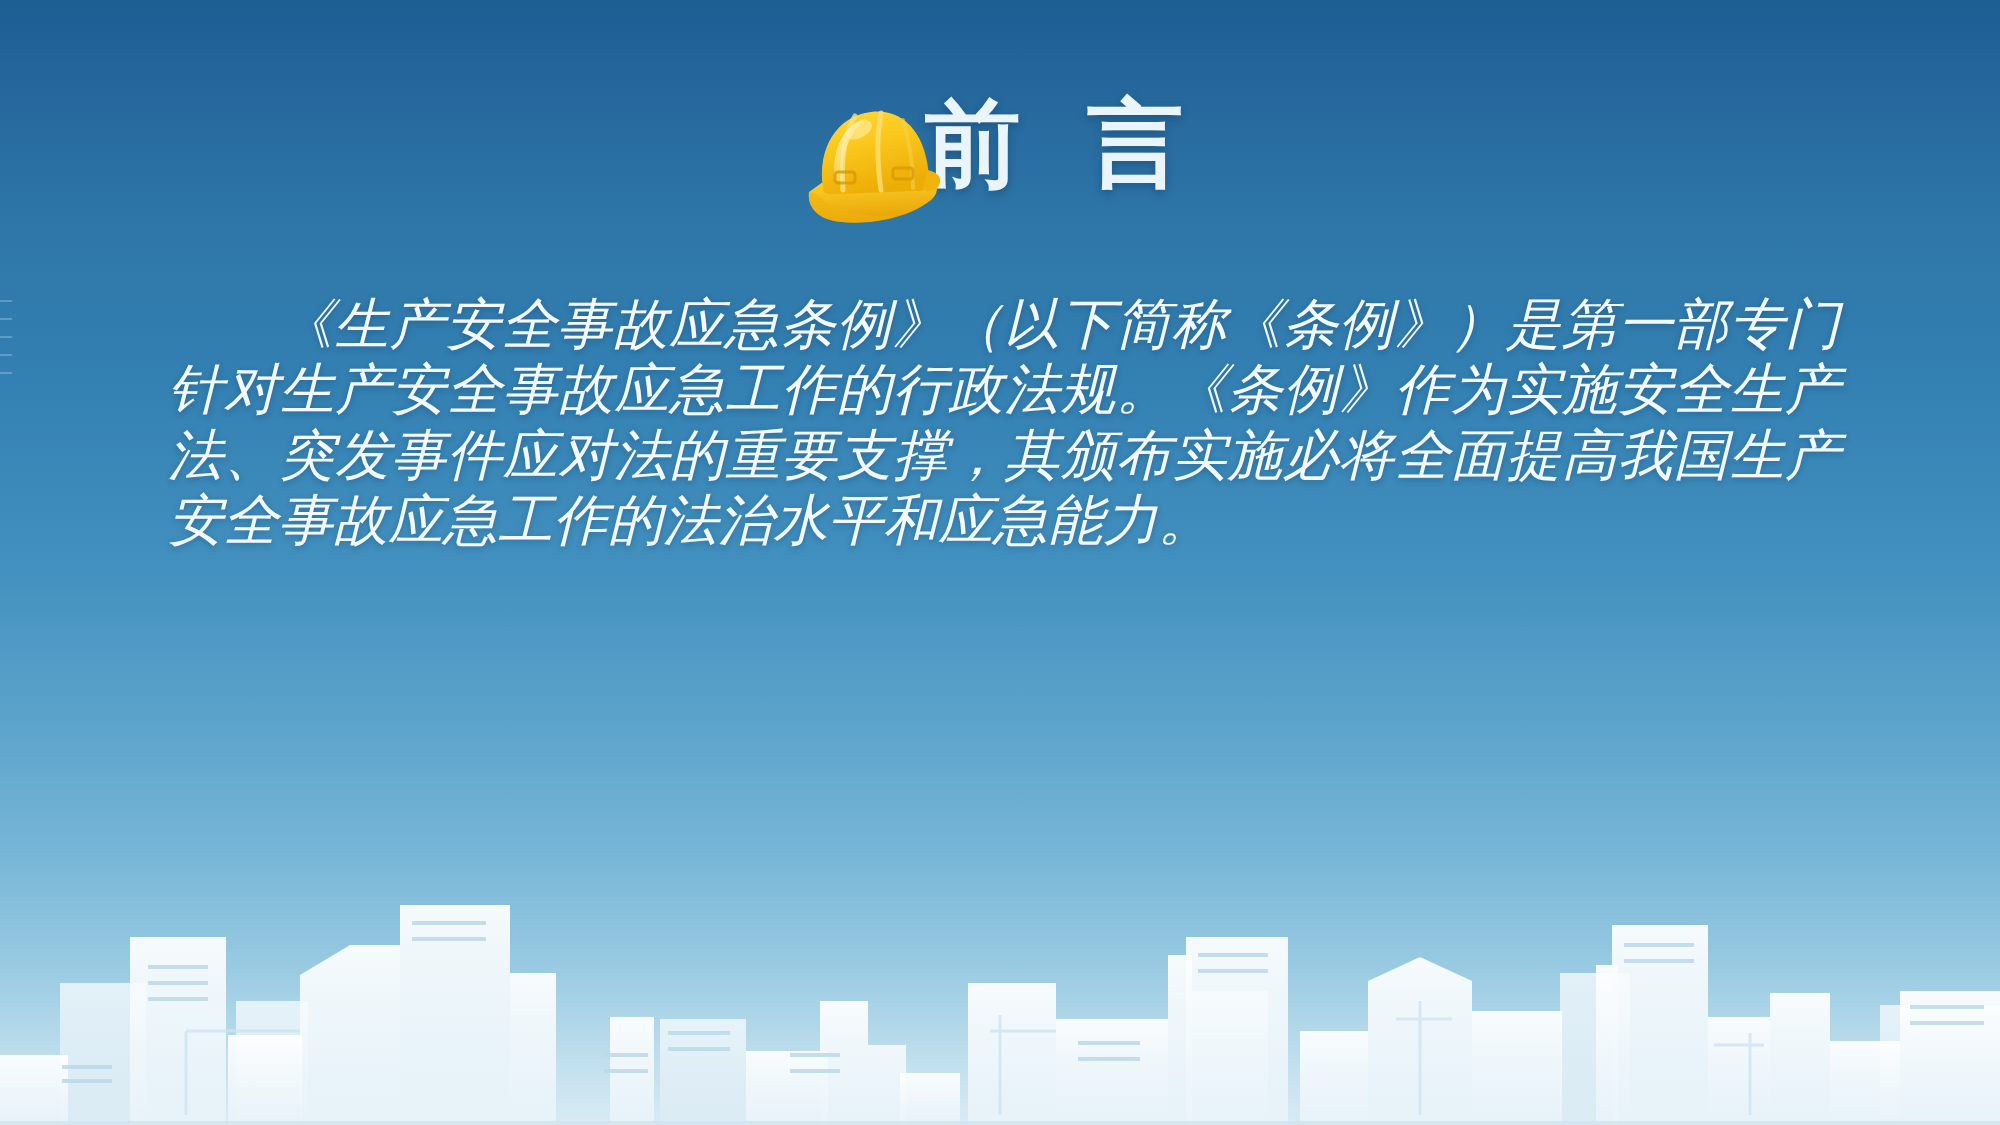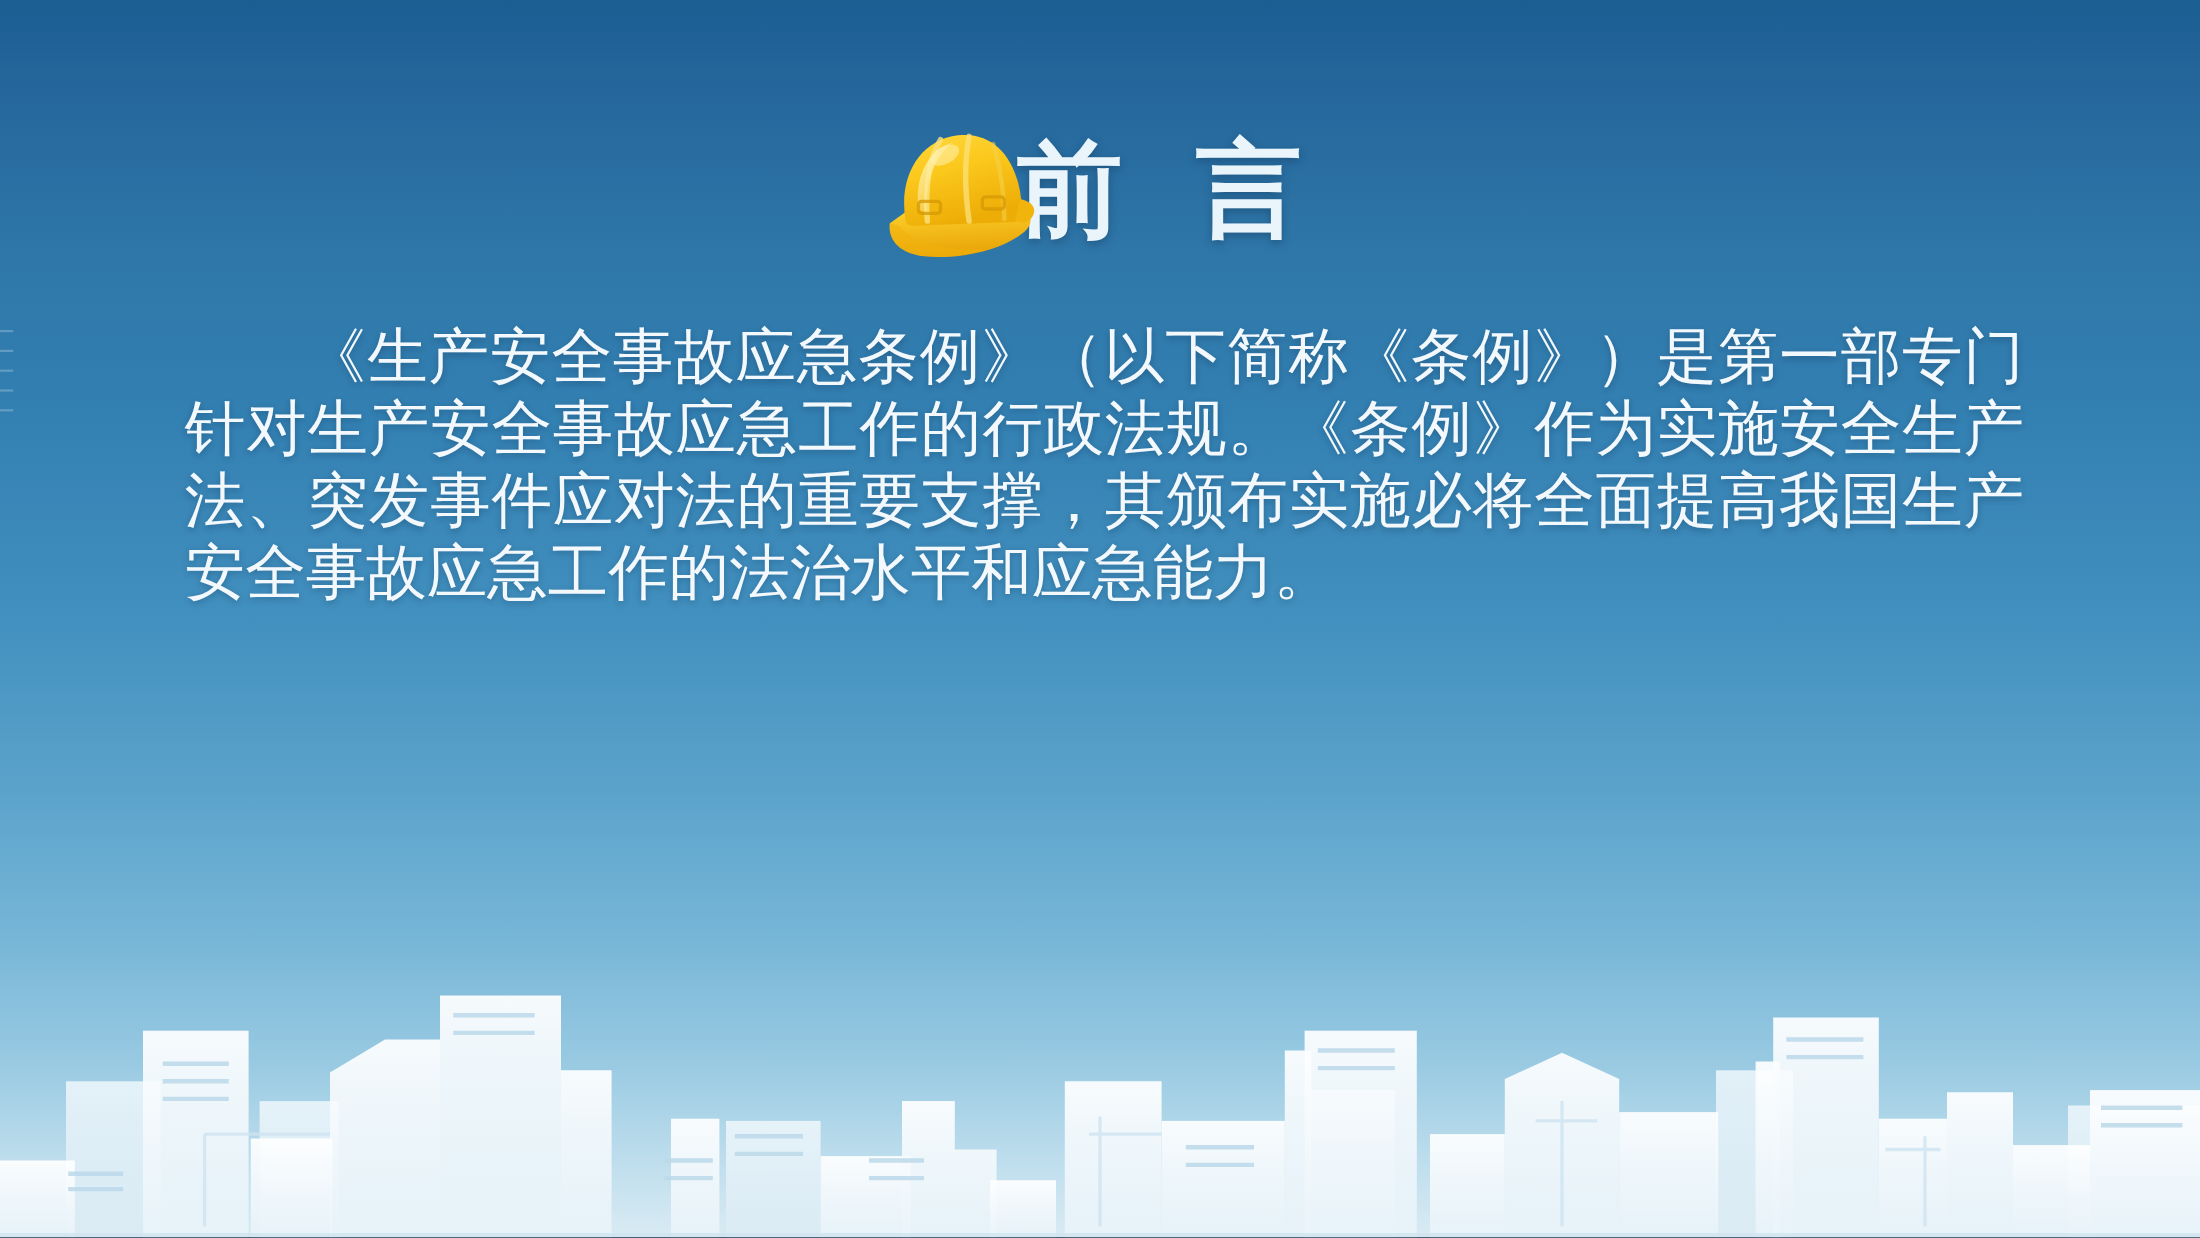--- a/index.html
+++ b/index.html
@@ -45,21 +45,21 @@
   }
 
   
   .header {
     position: absolute;
     top: 96px;
     left: 0;
     width: 100%;
     height: 160px;
     display: flex;
-    align-items: center;
+    align-items: flex-start;
     justify-content: center;
   }
   .hat-wrap {
     position: relative;
     width: 150px;
     height: 132px;
     margin-right: -22px;
     margin-bottom: 6px;
     z-index: 3;
   }
@@ -84,20 +84,21 @@
     top: 292px;
     left: 168px;
     width: 1672px;
     color: #f2f8fc;
     font-size: 55px;
     line-height: 1.19;
     letter-spacing: 0px;
     text-shadow: 0 2px 6px rgba(10,45,75,.32);
     text-align: justify;
     text-justify: inter-character;
+    font-style: italic;
   }
   .para { margin: 0 0 42px 0; text-indent: 2em; }
   .para:last-child { margin-bottom: 0; }
 
   
   .skyline {
     position: absolute;
     left: 0;
     bottom: 0;
     width: 2000px;

